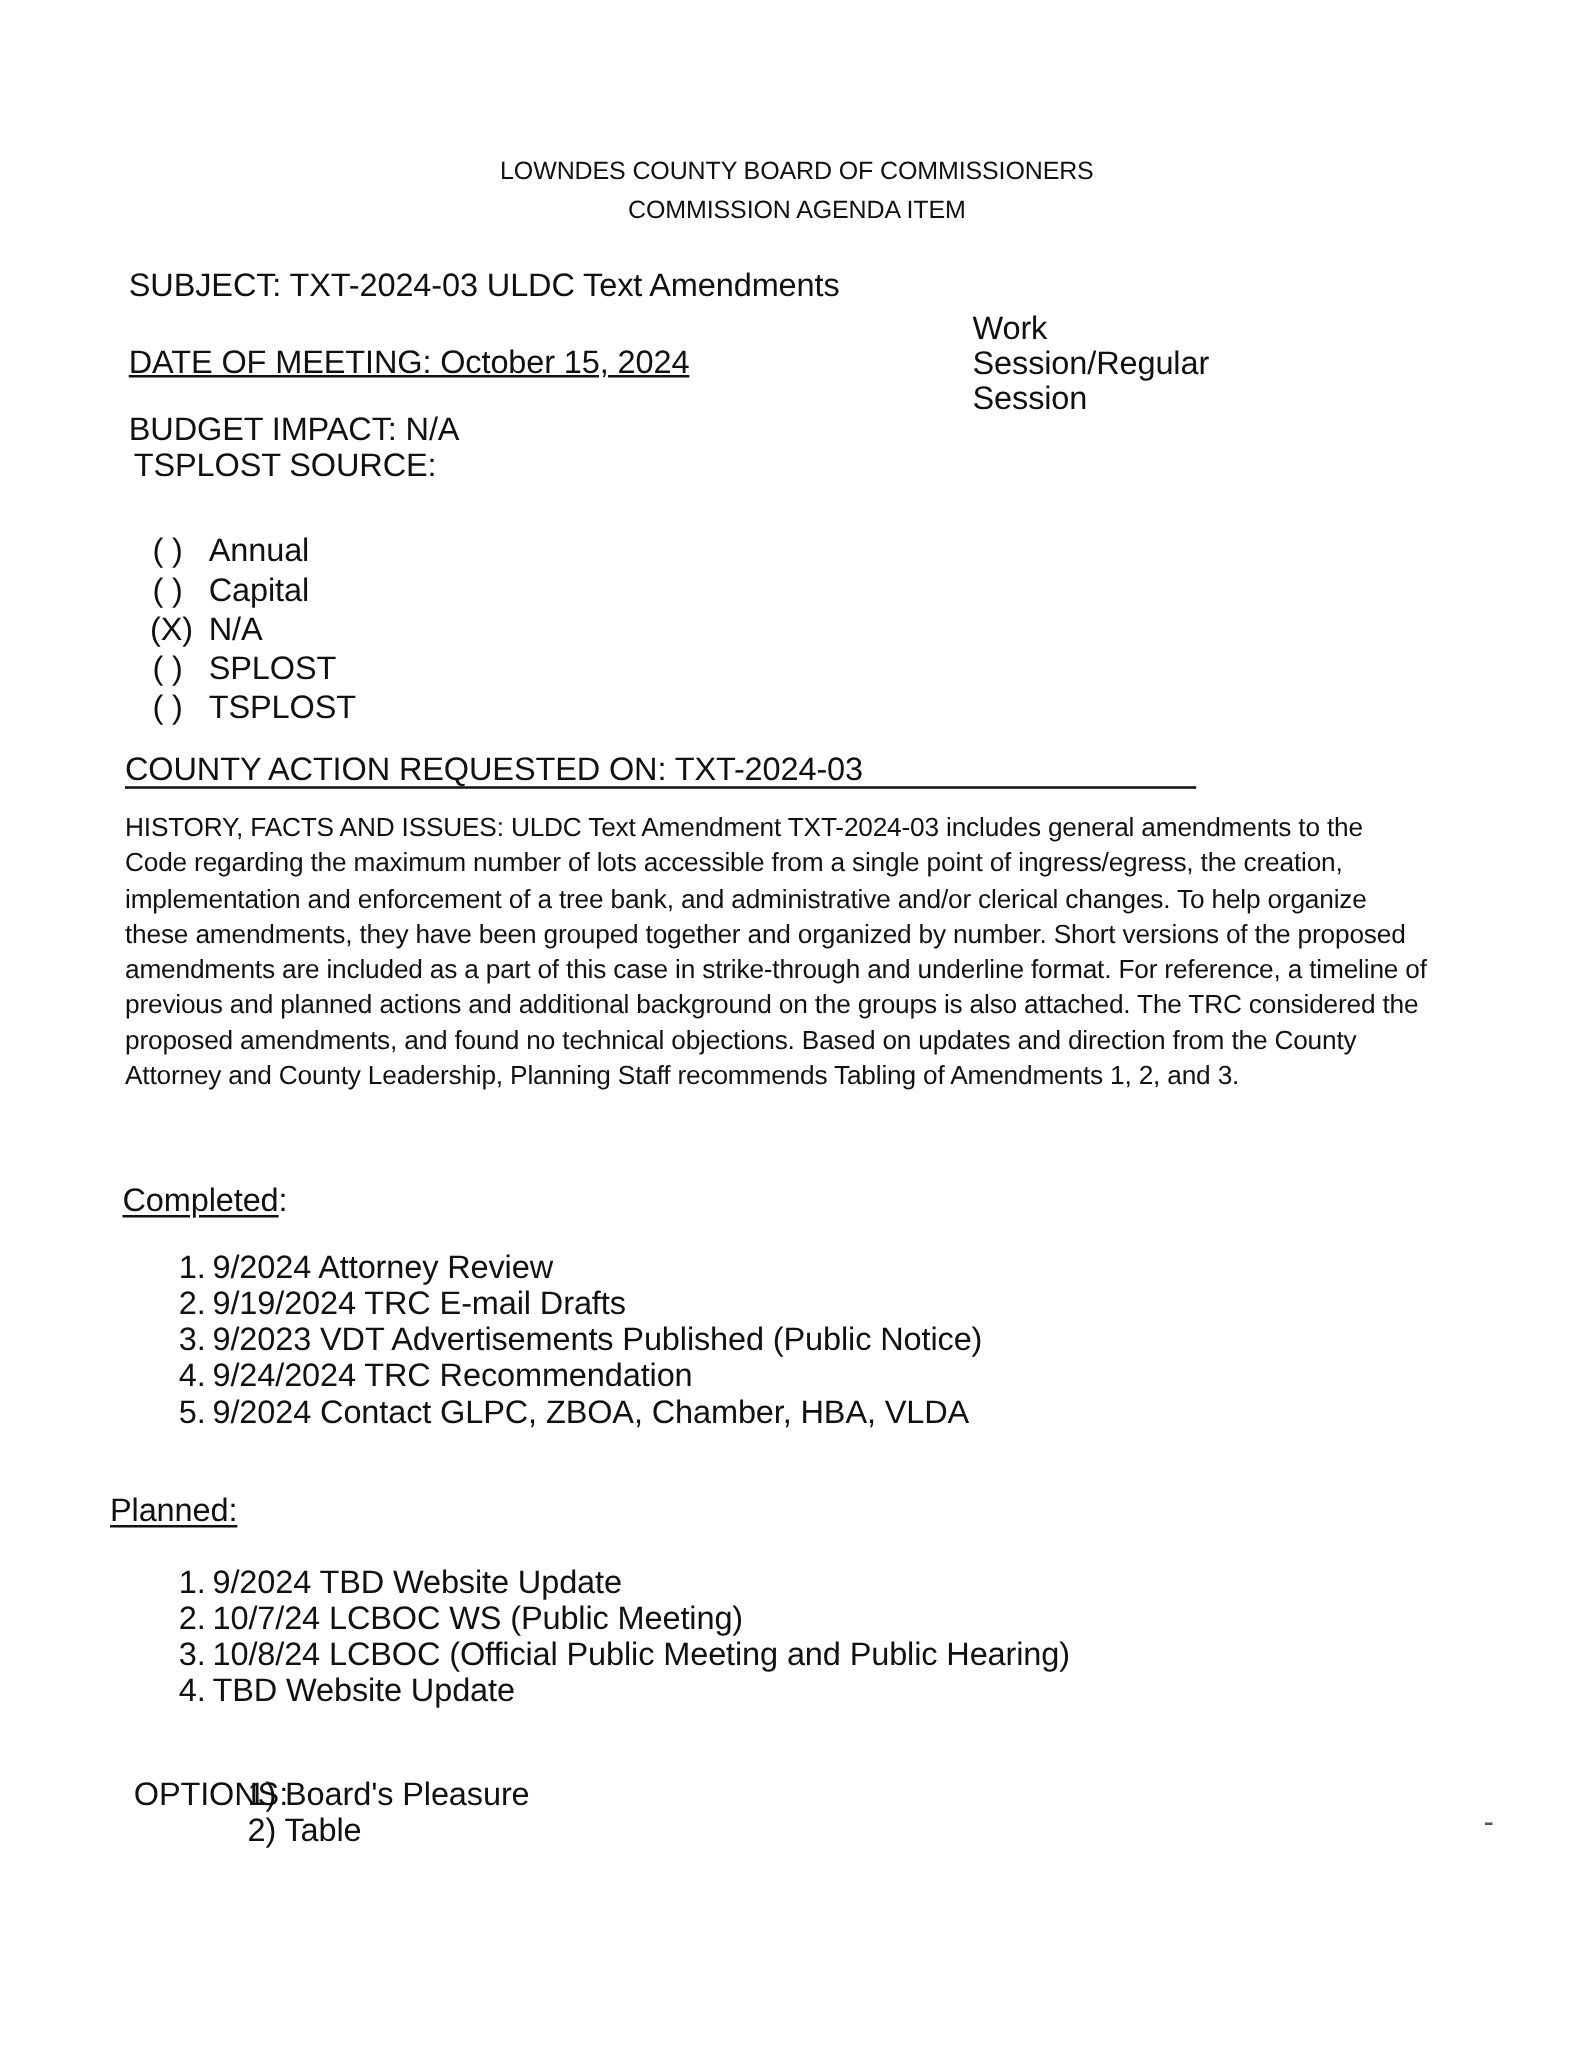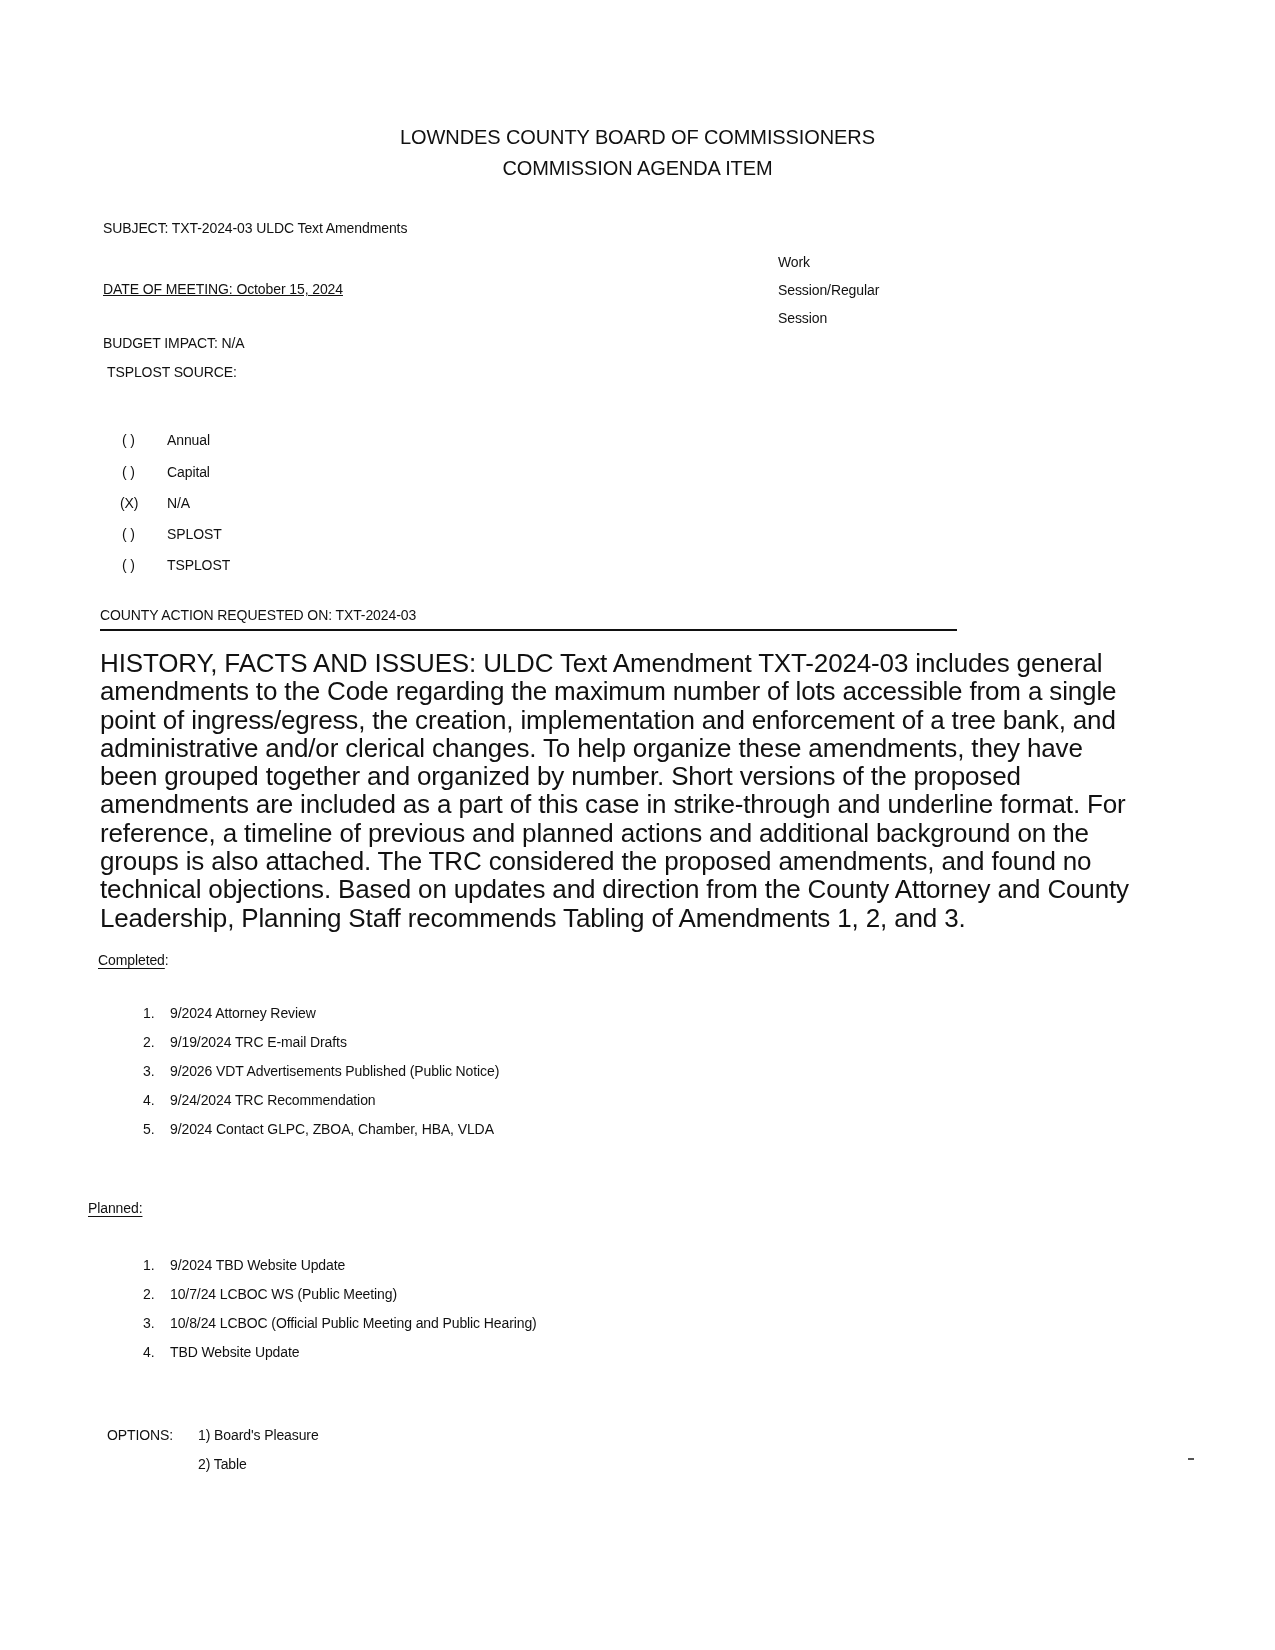--- a/index.html
+++ b/index.html
@@ -1,26 +1,26 @@
 <!DOCTYPE html>
 <html><head>
   <meta charset="utf-8">
   <style>
     html, body { margin: 0; padding: 0; background: #ffffff; }
     body {
       width: 1275px; height: 1650px; position: relative; overflow: hidden;
       font-family: "Liberation Sans", "DejaVu Sans", sans-serif;
       color: #111111;
     }
-    .t { position: absolute; white-space: nowrap; font-size: 14px; line-height: 24px; letter-spacing: -0.1px; }
+    .t { position: absolute; white-space: nowrap; font-size: 26px; line-height: 24px; letter-spacing: -0.1px; }
     .hdr { left: 0; width: 1275px; text-align: center; font-size: 20px; padding-left: 0; }
     .rule { position: absolute; left: 100px; top: 629px; width: 857px; height: 2px; background: #111; }
     .para {
       position: absolute; left: 100px; top: 649px; width: 1045px;
-      font-size: 26px; line-height: 28.3px; letter-spacing: -0.15px;
+      font-size: 21px; line-height: 28.3px; letter-spacing: -0.15px;
       white-space: normal; text-align: left;
     }
     .u { text-decoration: underline; text-underline-offset: 3px; }
     .mark { position: absolute; left: 1188px; top: 1458px; width: 6px; height: 2px; background: #555; }
     .paren { display: inline-block; width: 45px; }
   </style>
 </head>
 <body>
 
 <div class="t hdr" style="top:125px;">LOWNDES COUNTY BOARD OF COMMISSIONERS</div>
@@ -60,21 +60,21 @@
 <div class="rule"></div>
 
 <div class="para">HISTORY, FACTS AND ISSUES: ULDC Text Amendment TXT-2024-03 includes general amendments to the Code regarding the maximum number of lots accessible from a single point of ingress/egress, the creation, implementation and enforcement of a tree bank, and administrative and/or clerical changes. To help organize these amendments, they have been grouped together and organized by number.  Short versions of the proposed amendments are included as a part of this case in strike-through and underline format.  For reference, a timeline of previous and planned actions and additional background on the groups is also attached.  The TRC considered the proposed amendments, and found no technical objections.  Based on updates and direction from the County Attorney and County Leadership, Planning Staff recommends Tabling of Amendments 1, 2, and 3.</div>
 
 <div class="t" style="left:98px; top:948px;">
   <span class="u">Completed</span><span>:</span>
 </div>
 <div>
   <div class="t" style="left:143px; top:1001px;"><span style="display:inline-block;width:27px;">1.</span><span>9/2024 Attorney Review</span></div>
   <div class="t" style="left:143px; top:1030px;"><span style="display:inline-block;width:27px;">2.</span><span>9/19/2024 TRC E-mail Drafts</span></div>
-  <div class="t" style="left:143px; top:1059px;"><span style="display:inline-block;width:27px;">3.</span><span>9/2026 VDT Advertisements Published (Public Notice)</span></div>
+  <div class="t" style="left:143px; top:1059px;"><span style="display:inline-block;width:27px;">3.</span><span>9/2023 VDT Advertisements Published (Public Notice)</span></div>
   <div class="t" style="left:143px; top:1088px;"><span style="display:inline-block;width:27px;">4.</span><span>9/24/2024 TRC Recommendation</span></div>
   <div class="t" style="left:143px; top:1117px;"><span style="display:inline-block;width:27px;">5.</span><span>9/2024 Contact GLPC, ZBOA, Chamber, HBA, VLDA</span></div>
 </div>
 
 <div class="t u" style="left:88px; top:1196px;text-align:right;">Planned:</div>
 <div>
   <div class="t" style="left:143px; top:1253px;"><span style="display:inline-block;width:27px;">1.</span><span>9/2024 TBD Website Update</span></div>
   <div class="t" style="left:143px; top:1282px;"><span style="display:inline-block;width:27px;">2.</span><span>10/7/24 LCBOC WS (Public Meeting)</span></div>
   <div class="t" style="left:143px; top:1311px;"><span style="display:inline-block;width:27px;">3.</span><span>10/8/24 LCBOC (Official Public Meeting and Public Hearing)</span></div>
   <div class="t" style="left:143px; top:1340px;"><span style="display:inline-block;width:27px;">4.</span><span>TBD Website Update</span></div>

